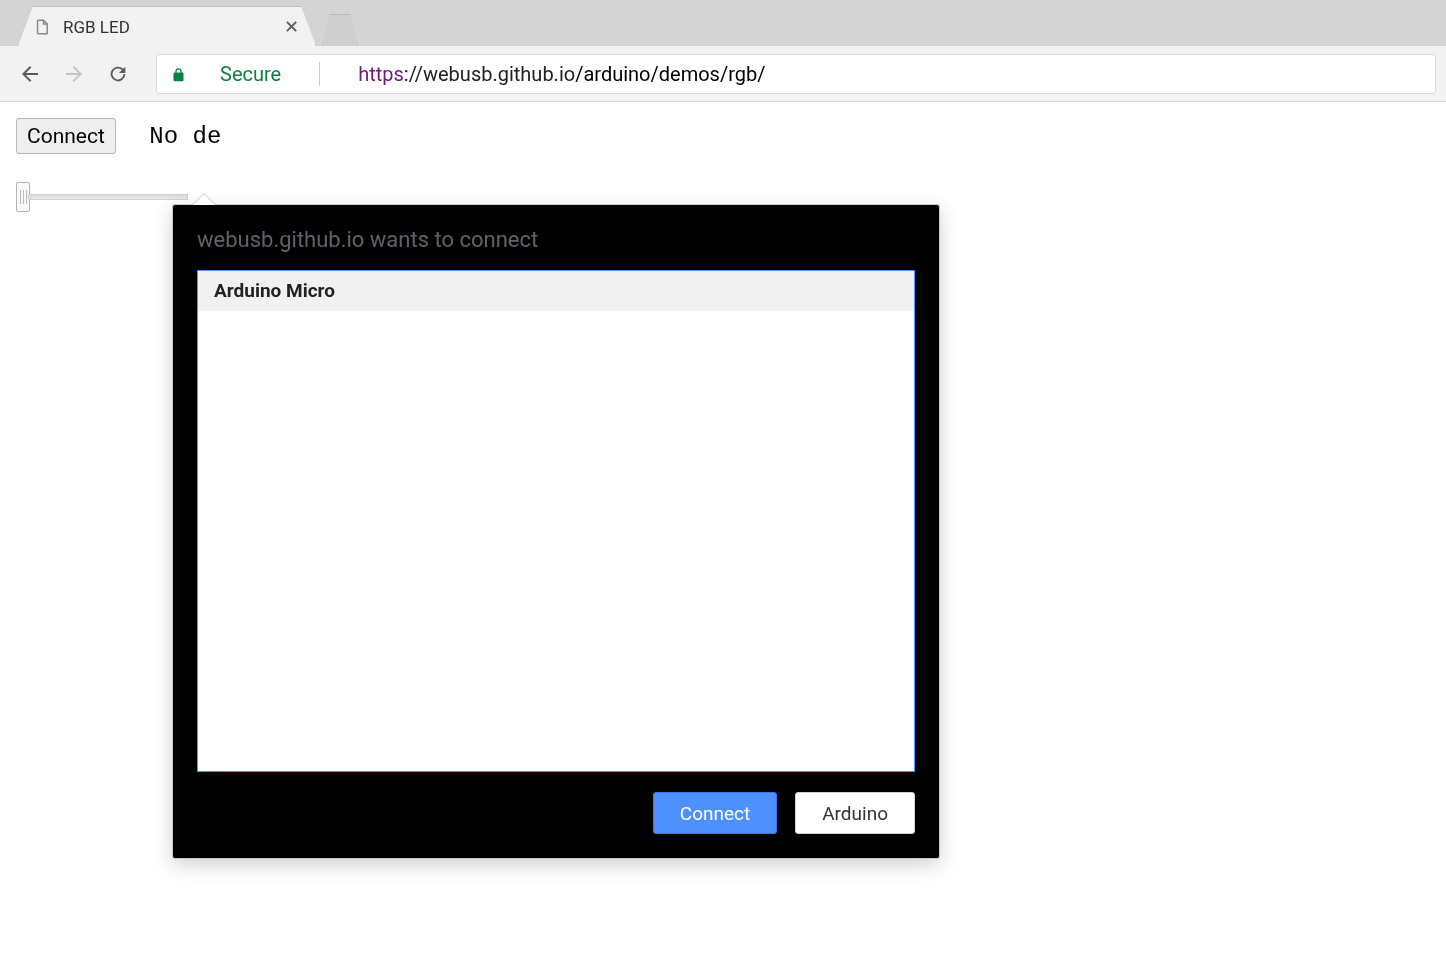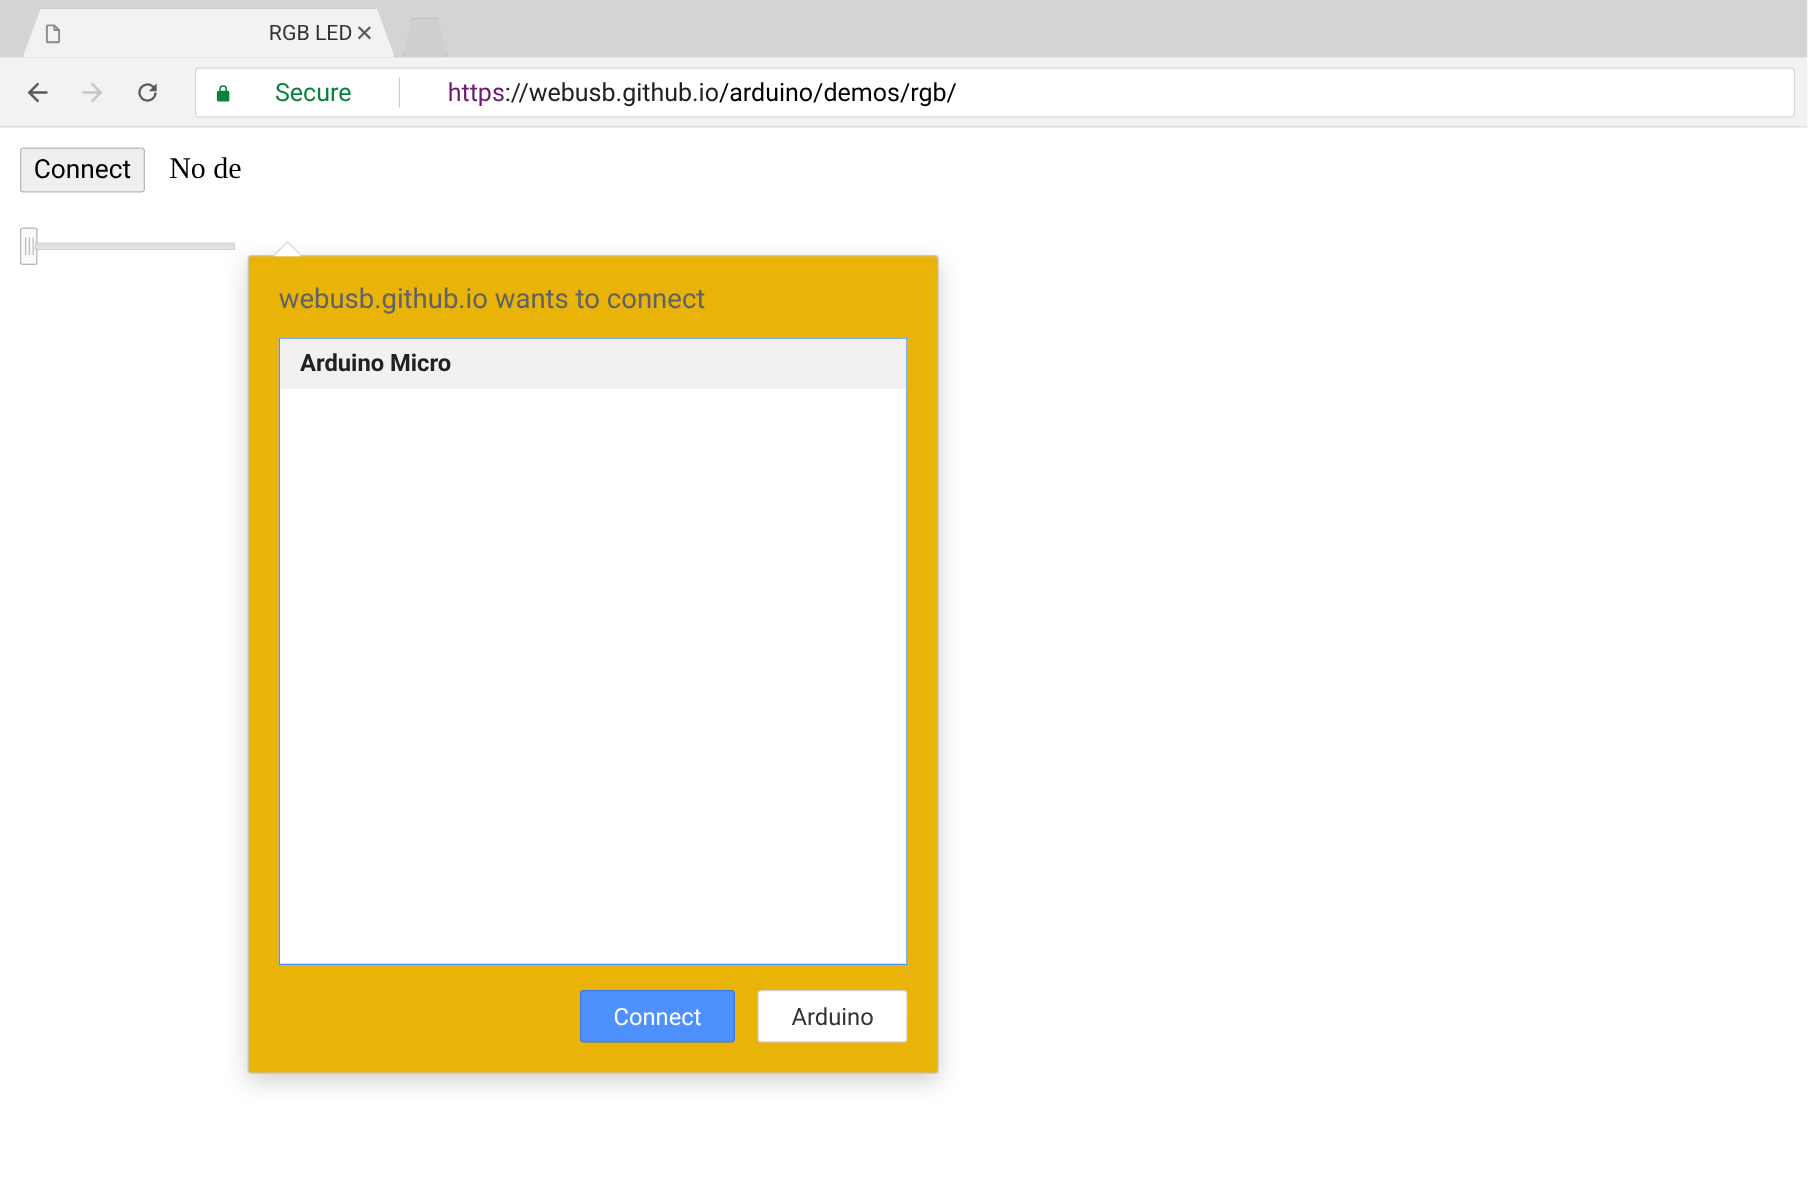--- a/index.html
+++ b/index.html
@@ -13,21 +13,20 @@
     }
     
     
     .tabstrip {
       height: 46px;
       background: #d4d4d4;
       display: flex;
       align-items: flex-end;
       padding-left: 18px;
       position: relative;
-      text-align: right;
     }
     .tab {
       height: 40px;
       width: 298px;
       background: #f2f2f2;
       border-top-left-radius: 6px;
       border-top-right-radius: 6px;
       display: flex;
       align-items: center;
       padding: 0 14px;
@@ -120,22 +119,22 @@
     }
     .connect-page-btn {
       font-family: inherit;
       font-size: 21px;
       padding: 5px 10px;
       background: #efefef;
       border: 1px solid #b8b8b8;
       border-radius: 3px;
     }
     .status-text {
-      margin-left: 14px;
-      font-family: Liberation Serif, serif;
+      margin-left: 28px;
+      font-family: Liberation Mono, monospace;
       font-size: 24px;
       color: #000;
     }
     .slider-row {
       margin-top: 28px;
       display: flex;
       align-items: center;
     }
     .slider-knob {
       width: 14px; height: 30px;
@@ -154,24 +153,24 @@
       height: 6px;
       width: 160px;
       background: linear-gradient(#dcdcdc,#e8e8e8);
       border: 1px solid #d0d0d0;
       margin-left: -2px;
     }
 
     
     .popup {
       position: absolute;
-      left: 198px;
+      left: 172px;
       top: 102px;
-      width: 553px;
-      background: #eab308;
+      width: 768px;
+      background: #000000;
       border: 1px solid #c8c8c8;
       border-radius: 3px;
       box-shadow: 0 6px 20px rgba(0,0,0,0.18);
       z-index: 10;
     }
     .popup::before {
       content: "";
       position: absolute;
       top: -11px; left: 20px;
       width: 0; height: 0;

